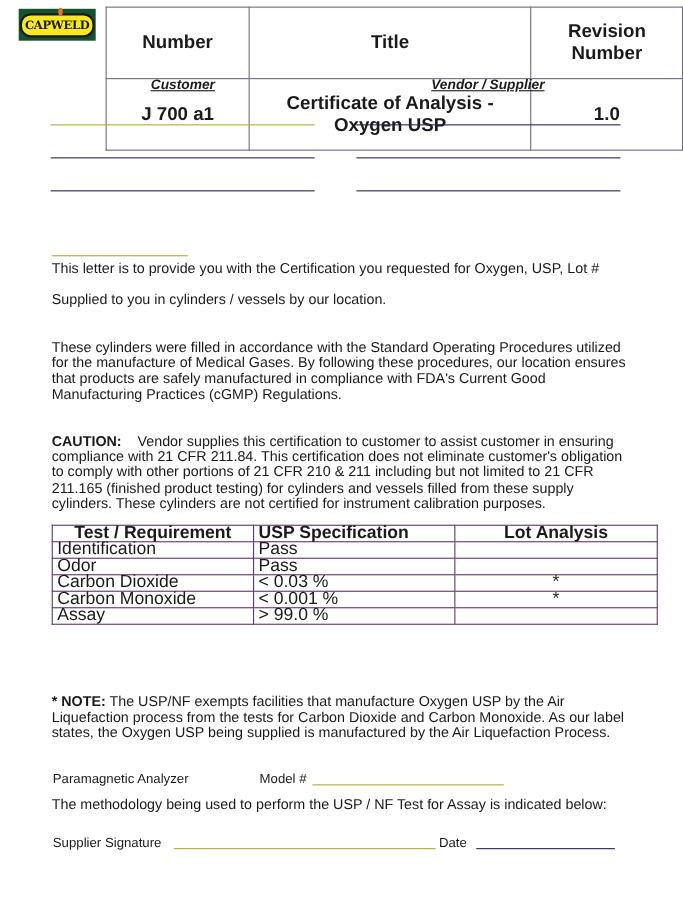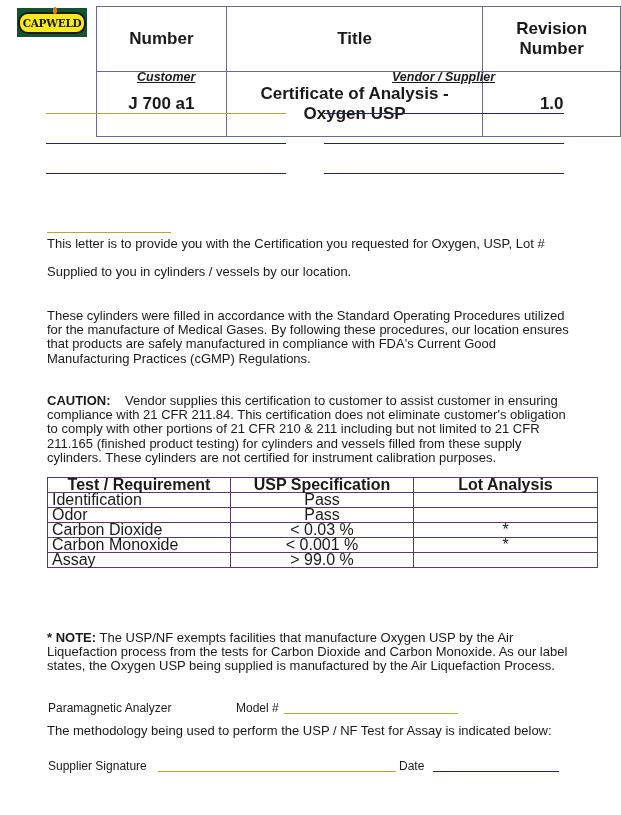--- a/index.html
+++ b/index.html
@@ -33,21 +33,21 @@
 
     .para { left: 47px; width: 530px; font-size: 13px; line-height: 14.2px; margin-top: 32px; }
     .para b { font-weight: bold; }
 
     
     table.ana { left: 47px; top: 477px; border-collapse: collapse; border: 1.5px solid #2a2a4a; }
     table.ana td, table.ana th { border: 1px solid #5a3a6a; height: 14px; padding: 0 4px;
                                  font-size: 16px; line-height: 14px; }
     table.ana th { font-weight: bold; text-align: center; }
     table.ana .c1 { width: 174px; text-align: left; }
-    table.ana .c2 { width: 174px; text-align: center; }
+    table.ana .c2 { width: 174px; text-align: left; }
     table.ana .c3 { width: 175px; text-align: center; }
 
     .fieldlabel { font-size: 12px; text-align: right; }
   </style>
 </head>
 <body>
 
 <div class="abs logo">
   <div class="logo-pill">
     <span class="logo-flame"></span>

